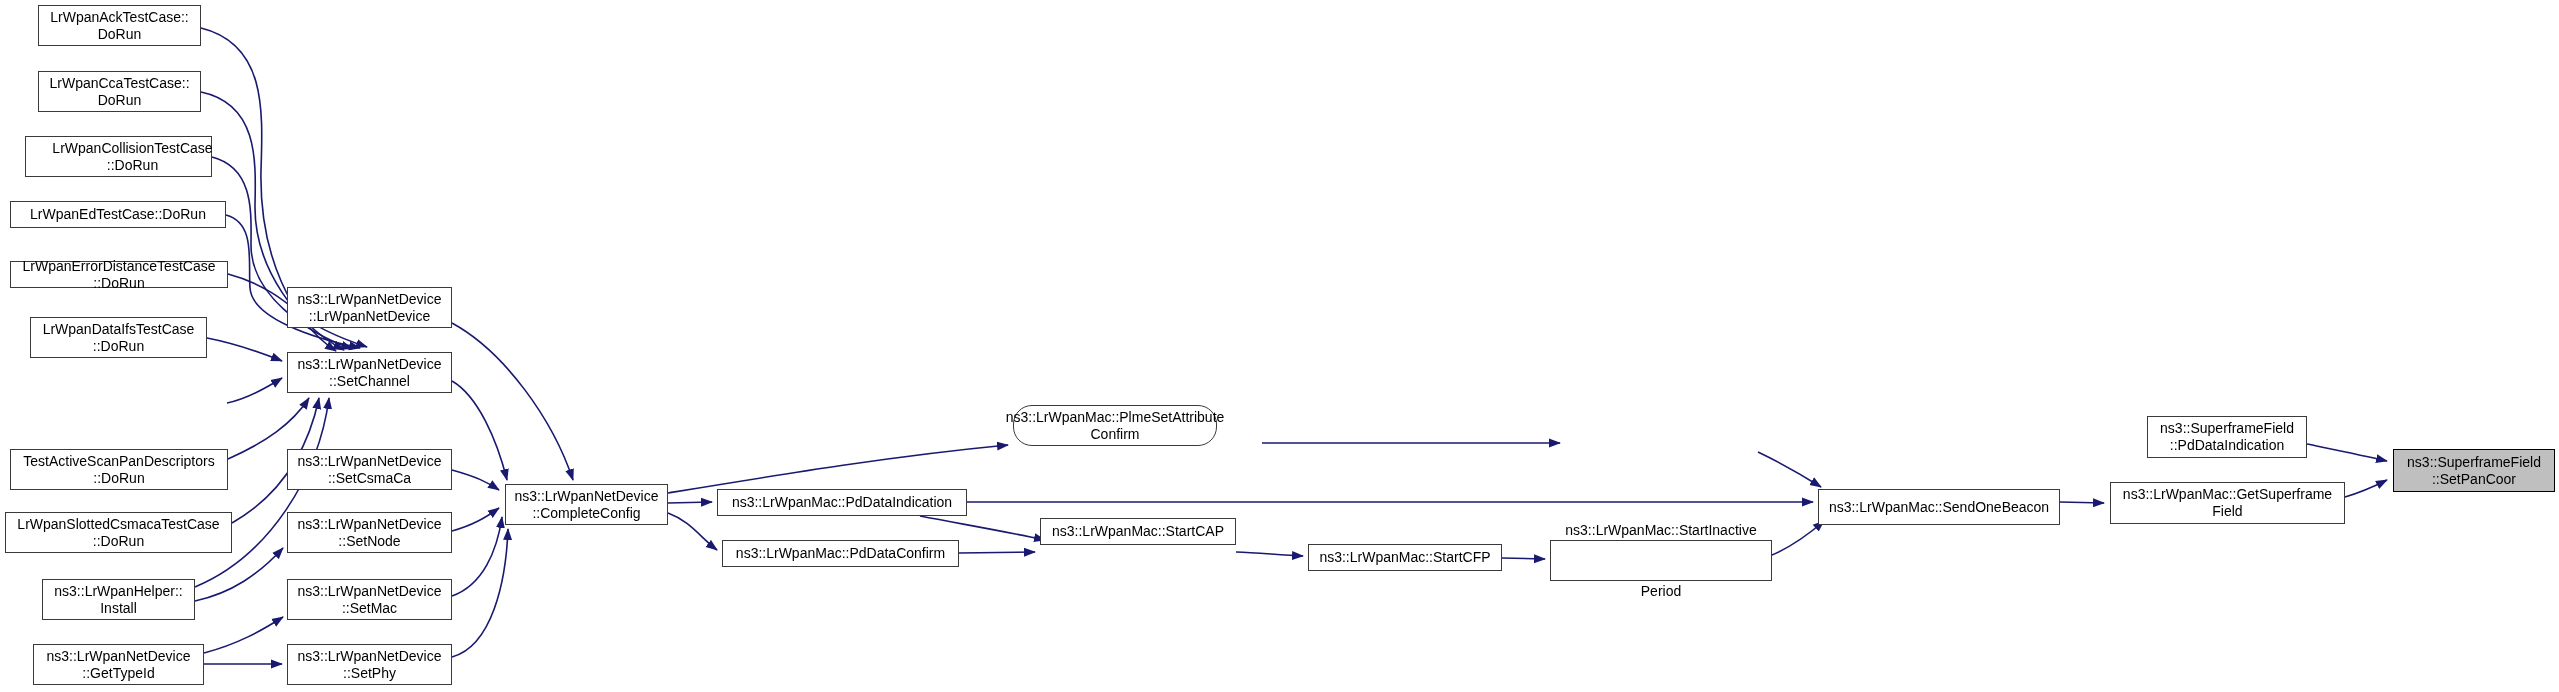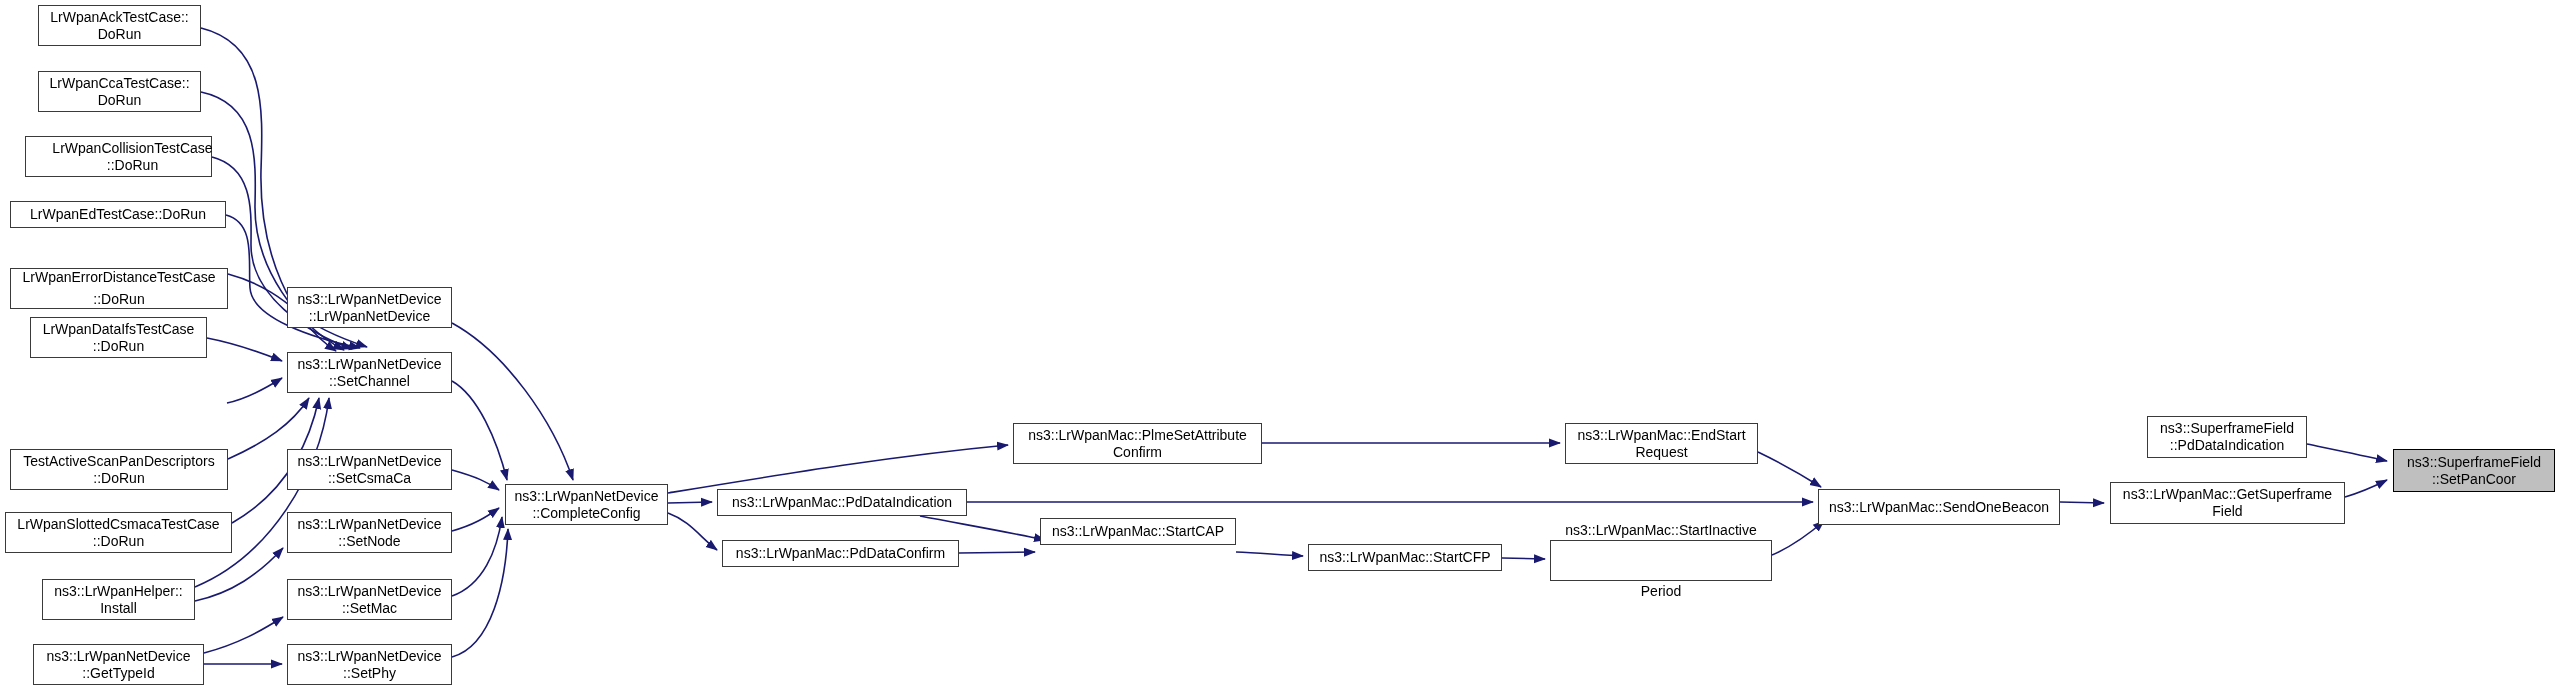--- a/index.html
+++ b/index.html
@@ -105,21 +105,21 @@
       <span class="line">LrWpanCcaTestCase::</span>
       <span class="line">DoRun</span>
     </div>
     <div class="node" style="left: 25px; top: 136px; width: 187px; height: 41px; padding-left: 28px;">
       <span class="line">LrWpanCollisionTestCase</span>
       <span class="line">::DoRun</span>
     </div>
     <div class="node" style="left: 10px; top: 201px; width: 216px; height: 27px;">
       <span class="line">LrWpanEdTestCase::DoRun</span>
     </div>
-    <div class="node" style="left: 10px; top: 268px; width: 218px; height: 41px; justify-content: space-between;">
+    <div class="node" style="left: 10px; top: 261px; width: 218px; height: 27px;">
       <span class="line">LrWpanErrorDistanceTestCase</span>
       <span class="line">::DoRun</span>
     </div>
     <div class="node" style="left: 30px; top: 317px; width: 177px; height: 41px;">
       <span class="line">LrWpanDataIfsTestCase</span>
       <span class="line">::DoRun</span>
     </div>
     <div class="node" style="left: 10px; top: 449px; width: 218px; height: 41px;">
       <span class="line">TestActiveScanPanDescriptors</span>
       <span class="line">::DoRun</span>
@@ -163,33 +163,29 @@
     <div class="node" style="left: 505px; top: 484px; width: 163px; height: 41px;">
       <span class="line">ns3::LrWpanNetDevice</span>
       <span class="line">::CompleteConfig</span>
     </div>
     <div class="node" style="left: 717px; top: 489px; width: 250px; height: 27px;">
       <span class="line">ns3::LrWpanMac::PdDataIndication</span>
     </div>
     <div class="node" style="left: 722px; top: 540px; width: 237px; height: 27px;">
       <span class="line">ns3::LrWpanMac::PdDataConfirm</span>
     </div>
-    <div class="node" style="left: 1013px; top: 423px; width: 249px; height: 41px;">
+    <div class="node" style="left: 1013px; top: 405px; width: 204px; height: 41px; border-radius: 19px;">
       <span class="line">ns3::LrWpanMac::PlmeSetAttribute</span>
       <span class="line">Confirm</span>
     </div>
     <div class="node" style="left: 1040px; top: 518px; width: 196px; height: 27px;">
       <span class="line">ns3::LrWpanMac::StartCAP</span>
     </div>
     <div class="node" style="left: 1308px; top: 544px; width: 194px; height: 27px;">
       <span class="line">ns3::LrWpanMac::StartCFP</span>
-    </div>
-    <div class="node" style="left: 1565px; top: 423px; width: 193px; height: 41px;">
-      <span class="line">ns3::LrWpanMac::EndStart</span>
-      <span class="line">Request</span>
     </div>
     <div class="node" style="left: 1550px; top: 540px; width: 222px; height: 41px; gap: 44px;">
       <span class="line">ns3::LrWpanMac::StartInactive</span>
       <span class="line">Period</span>
     </div>
     <div class="node" style="left: 1818px; top: 489px; width: 242px; height: 36px;">
       <span class="line">ns3::LrWpanMac::SendOneBeacon</span>
     </div>
     <div class="node" style="left: 2147px; top: 416px; width: 160px; height: 42px;">
       <span class="line">ns3::SuperframeField</span>

